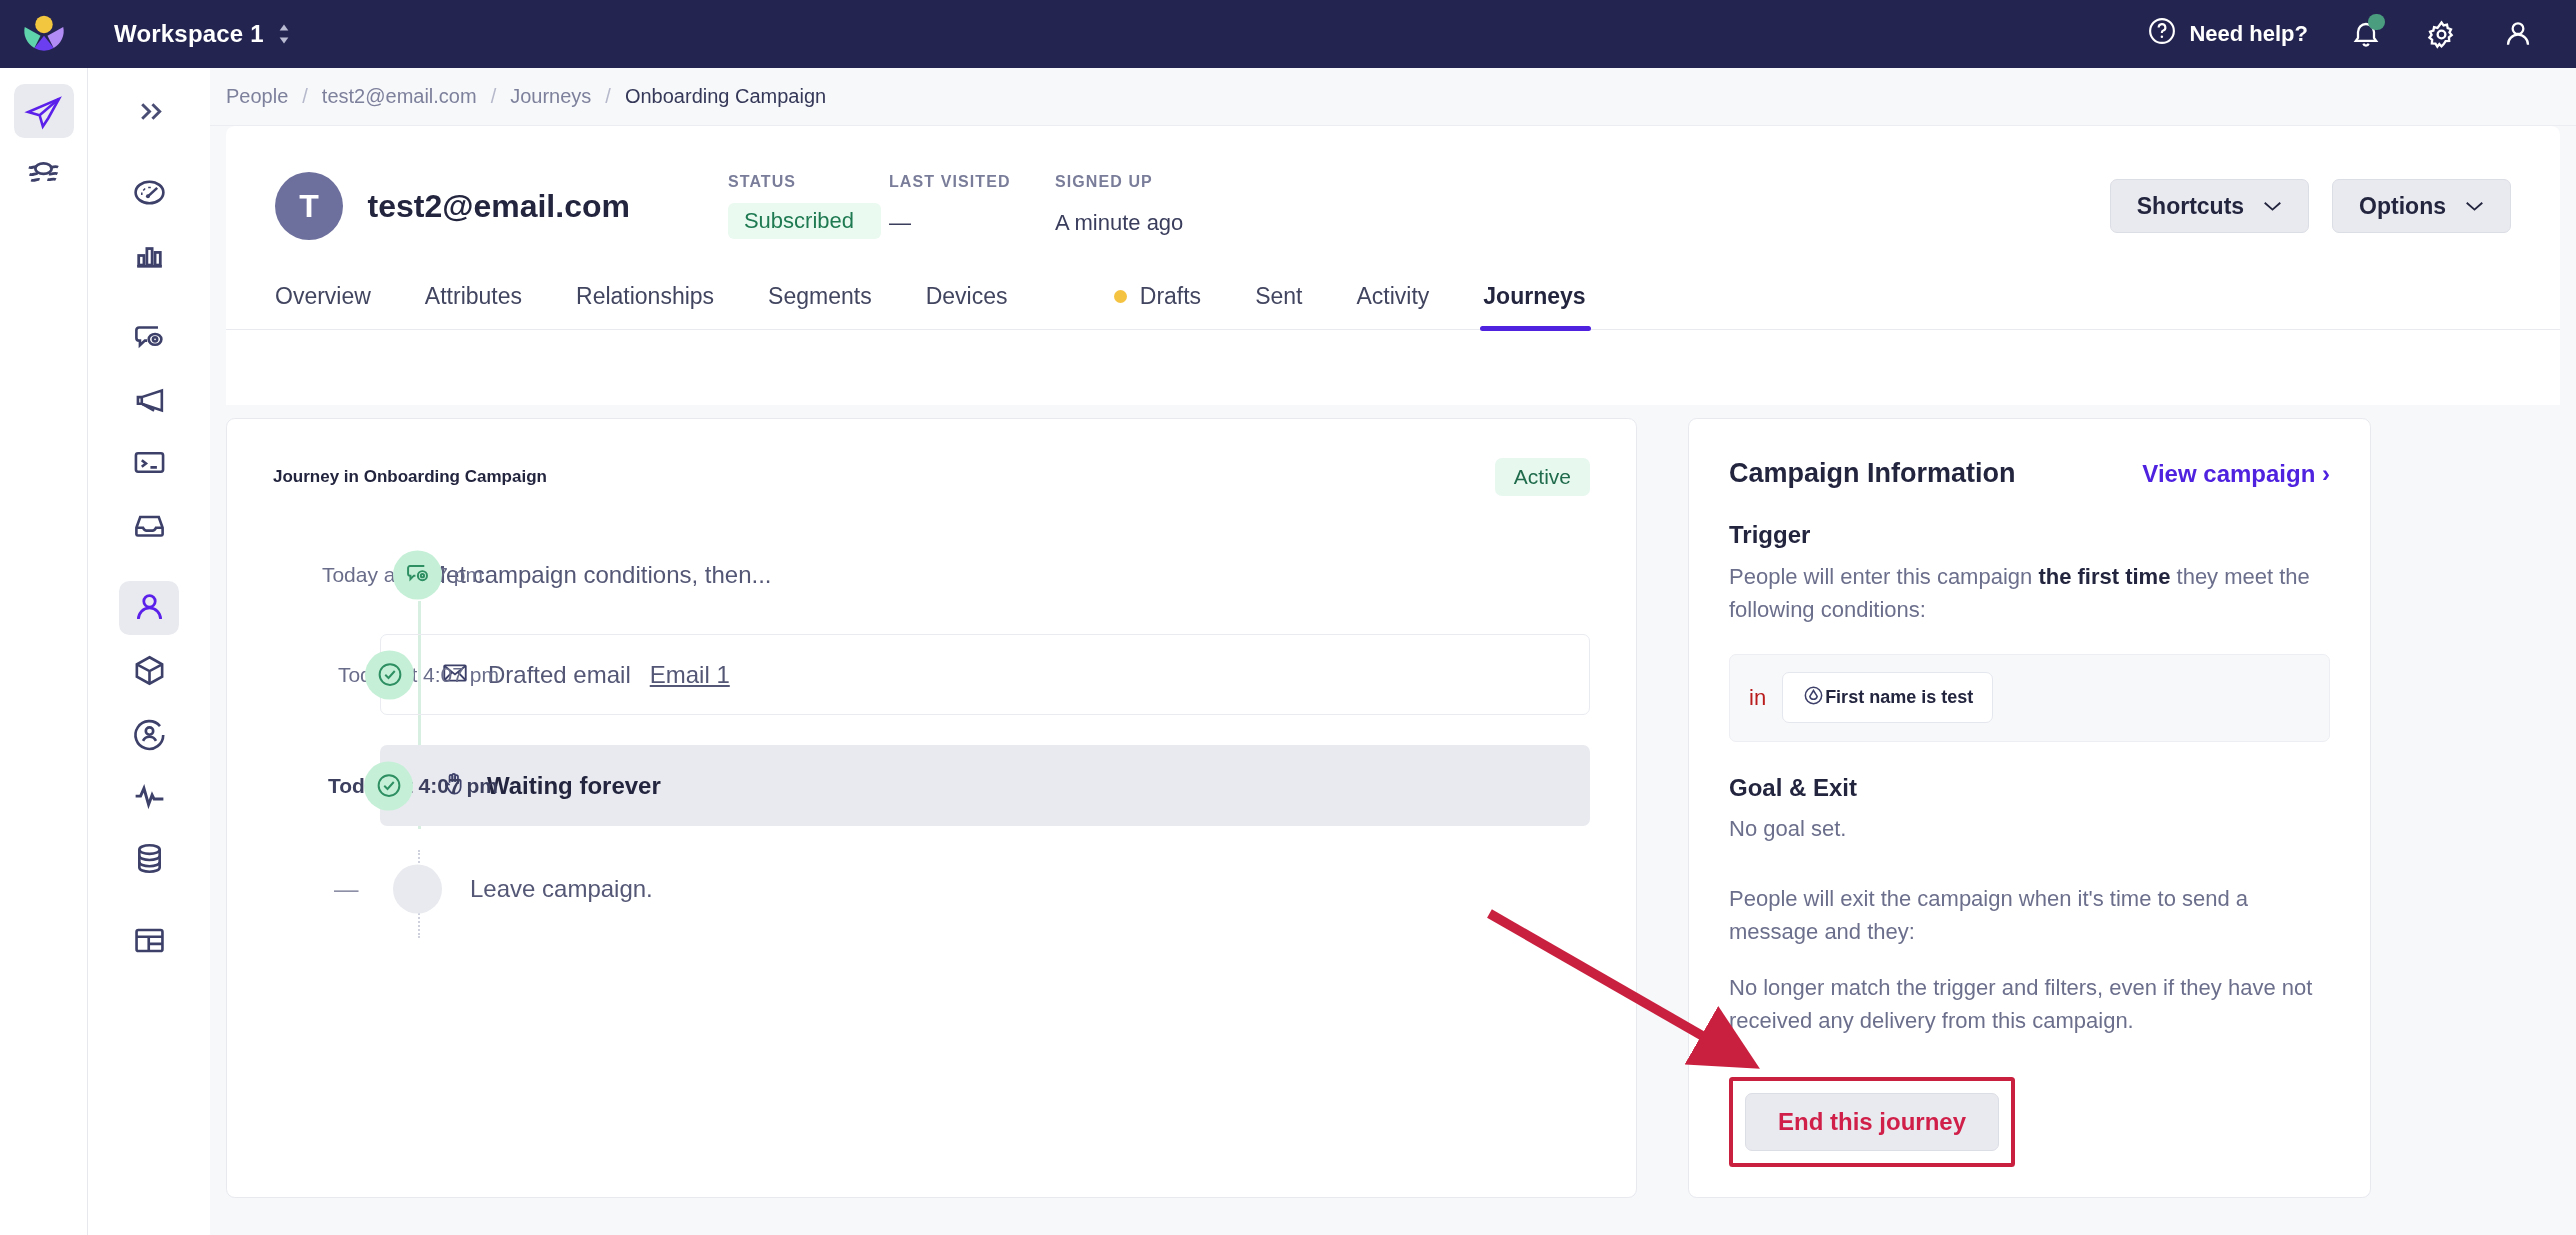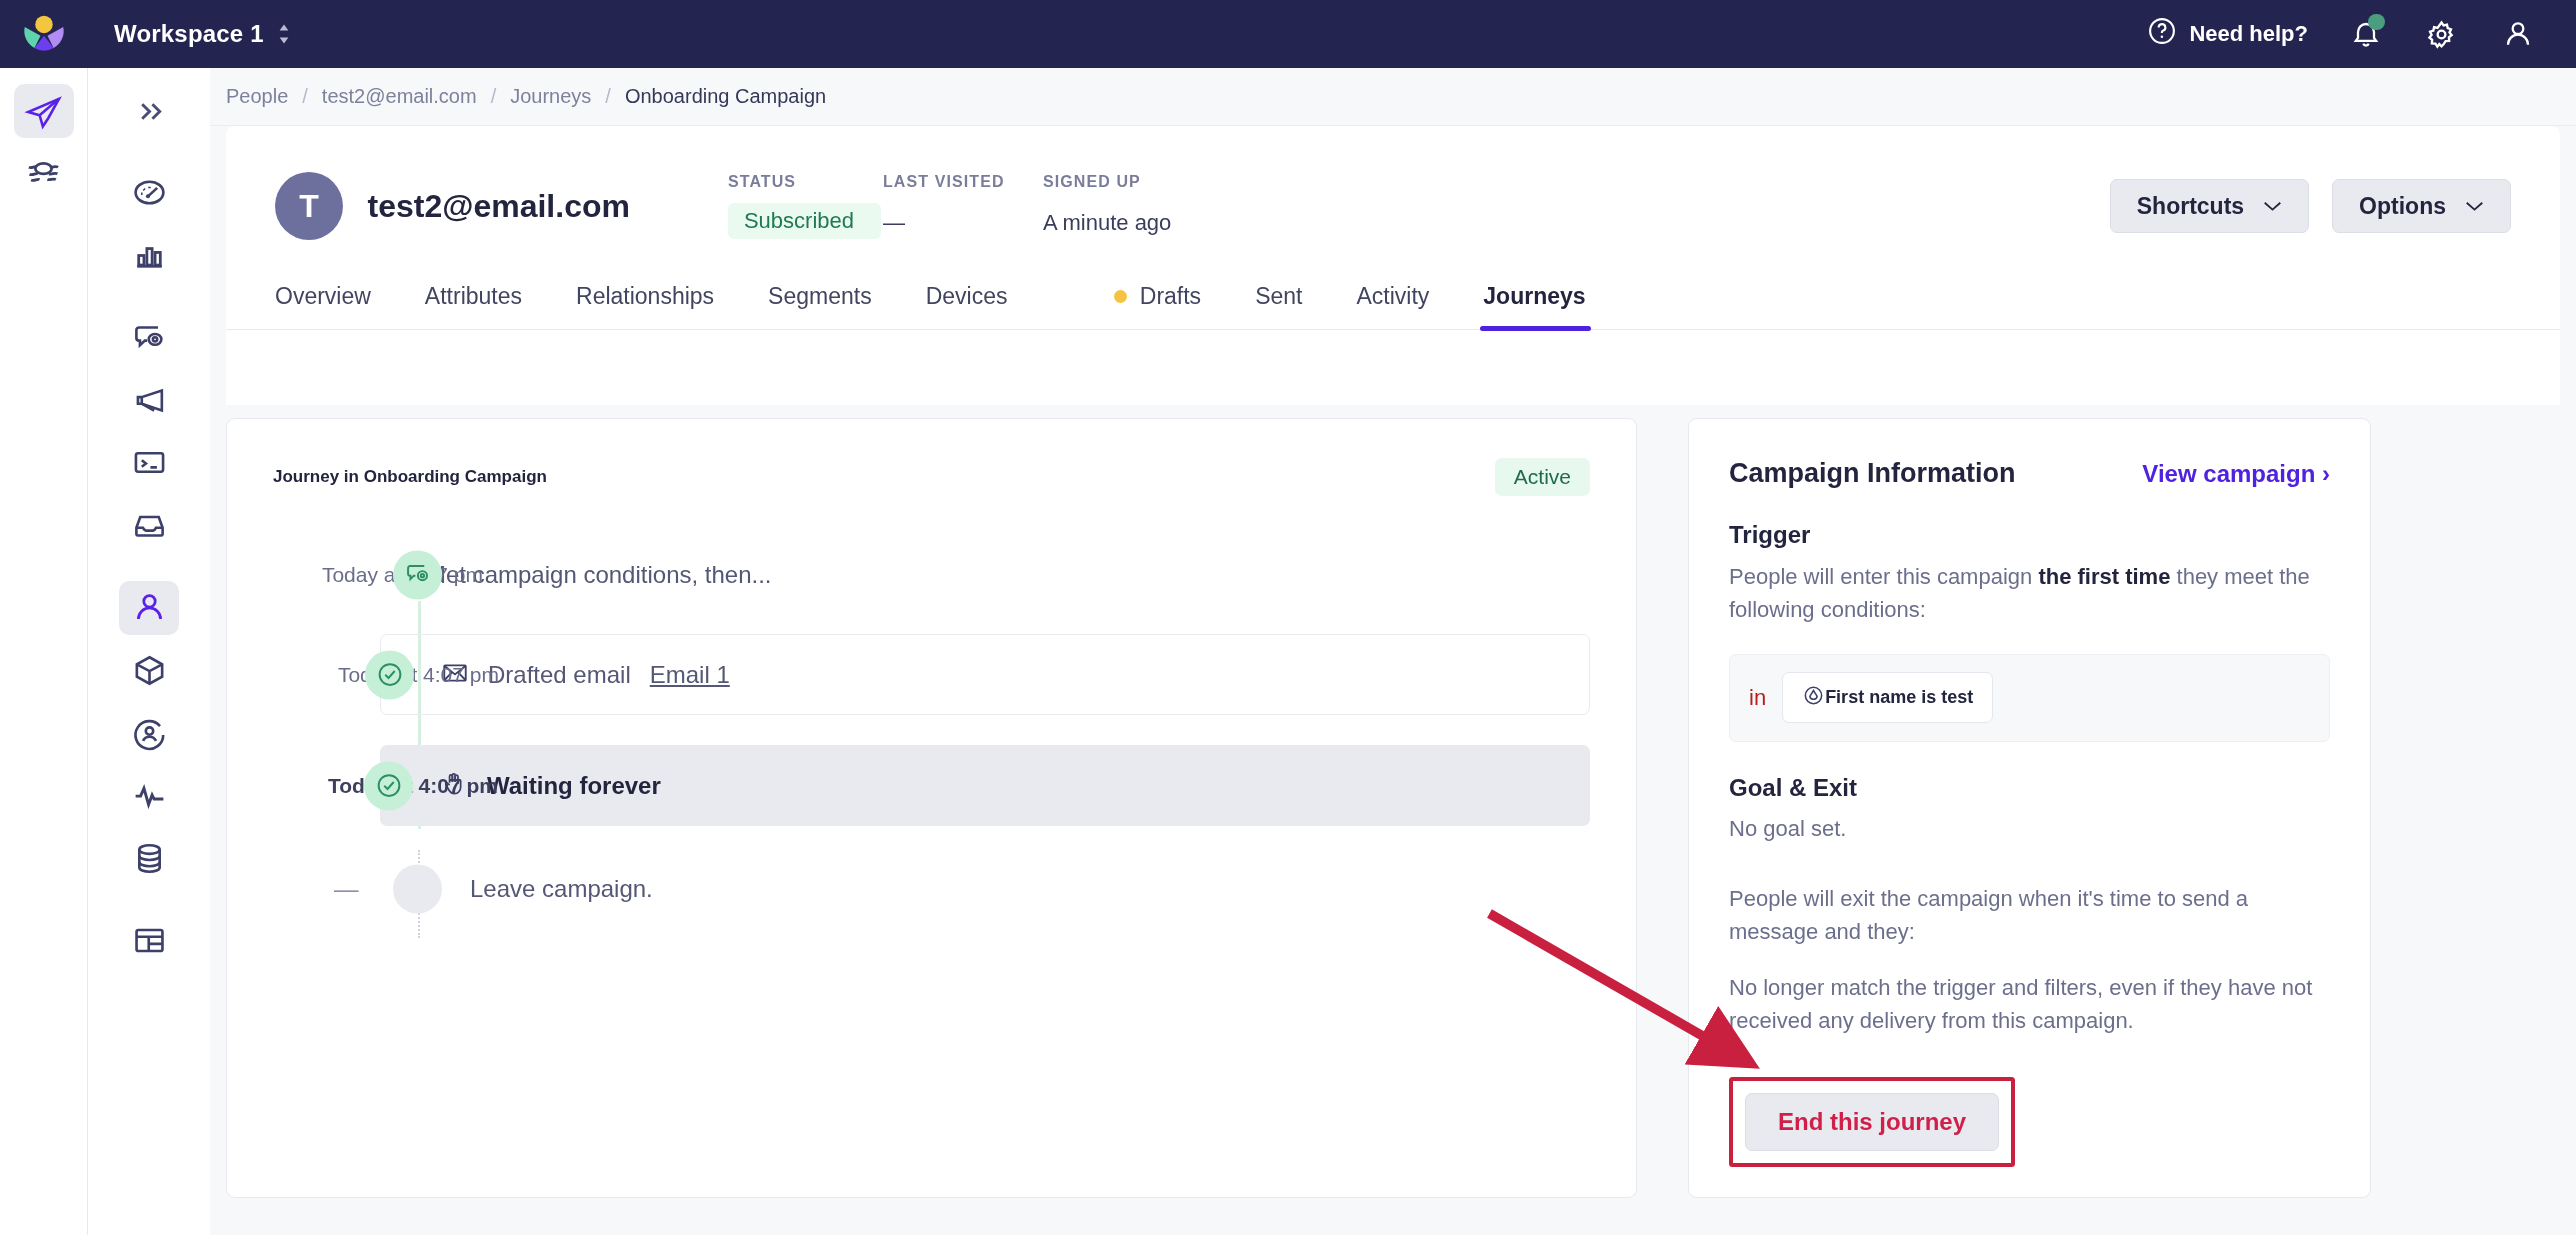--- a/index.html
+++ b/index.html
@@ -75,21 +75,21 @@
   .person-row {
     display: flex; align-items: center; padding: 37px 0 0 49px; height: 123px;
   }
   .avatar {
     width: 68px; height: 68px; border-radius: 50%; background: #6d6f9c;
     color: #fff; font-size: 32px; font-weight: 700;
     display: flex; align-items: center; justify-content: center;
   }
   .person-email { margin-left: 24.5px; font-size: 32px; font-weight: 700; color: #23253f; }
 
-  .meta-wrap { margin-left: 98px; display: flex; align-items: flex-start; gap: 2px; }
+  .meta-wrap { margin-left: 98px; display: flex; align-items: flex-start; gap: 8px; }
   .meta-col { display: flex; flex-direction: column; }
   .meta-label { font-size: 16px; letter-spacing: 1.1px; color: #7a7d99; font-weight: 600; }
   .meta-value { font-size: 22px; color: #3a3d5c; margin-top: 19px; }
   .badge-sub {
     display: inline-block; background: #eafaf0; color: #1f7a52;
     padding: 5.3px 16px; border-radius: 6.1px; font-size: 22px; margin-top: 12.3px;
   }
   .btns { margin-left: auto; display: flex; gap: 23px; padding-right: 49px; }
   .btn-grey {
     background: #e9eaef; border: 0.9px solid #dcdee6; border-radius: 7px;

